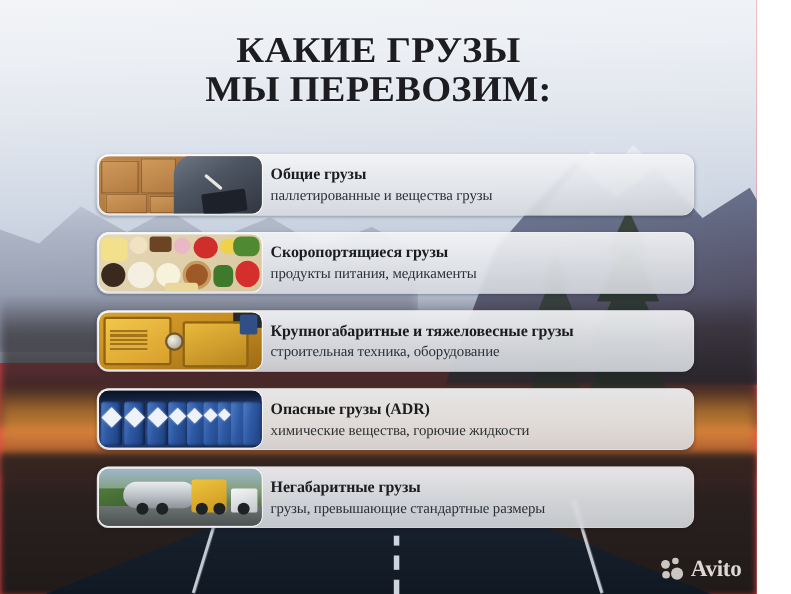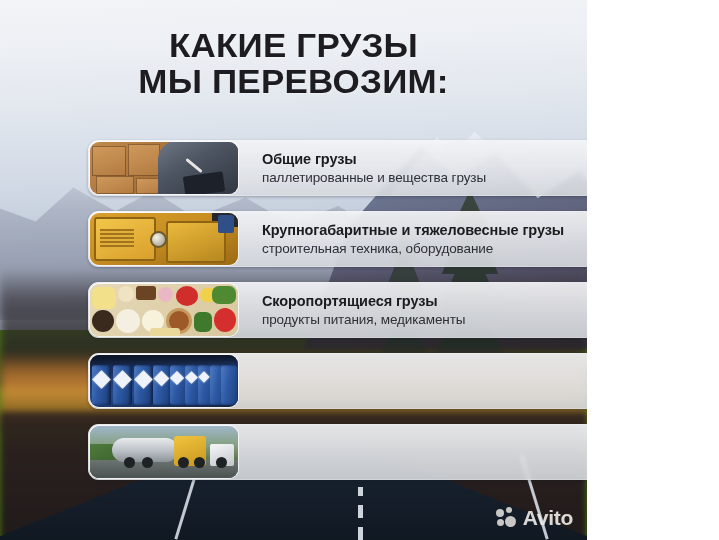--- a/index.html
+++ b/index.html
@@ -7,23 +7,24 @@
 
   html, body {
     width:719px; height:540px;
     overflow:hidden;
     font-family:"Liberation Sans", sans-serif;
   }
 
   
   #poster {
     position:relative;
-    width:587px; height:540px;
+    width:688px; height:540px;
     overflow:hidden;
-    background:#4d7c0f;
+    background:#ef4444;
+    font-family:Liberation Serif, serif;
   }
 
   
   .bg-sky {
     position:absolute; left:0; top:0; width:100%; height:330px;
     background:linear-gradient(178deg,#f2f4f7 0%,#eceff4 16%,#e2e7ee 32%,#d2dae6 52%,#bcc6d6 74%,#a9b4c6 100%);
   }
 
   
   .bg-ridge-left {
@@ -131,21 +132,21 @@
   .thumb {
     width:148px; height:52px; flex:0 0 148px;
     margin-left:2px;
     border-radius:9px;
     overflow:hidden;
     position:relative;
     box-shadow:0 0 0 1px rgba(255,255,255,.75);
   }
   .thumb .sc { position:absolute; inset:0; }
 
-  .card-text { padding-left:24px; min-width:0; }
+  .card-text { padding-left:8px; min-width:0; }
   .card-title {
     font-size:14.5px; font-weight:700; color:#1b1c20;
     line-height:17px; letter-spacing:-.1px; white-space:nowrap;
   }
   .card-sub {
     font-size:13.5px; font-weight:400; color:#2c3037;
     line-height:17px; letter-spacing:-.1px; white-space:nowrap;
     margin-top:1px;
   }
 
@@ -322,37 +323,20 @@
           <span class="bx b3"></span>
             <span class="bx b4"></span>
           <span class="man"></span>
             <span class="clip"></span>
             <span class="pen"></span>
         </div>
       </div>
       <div class="card-text">
         <div class="card-title">Общие грузы</div>
         <div class="card-sub">паллетированные и вещества грузы</div>
-      </div>
-    </div>
-
-    <div class="card">
-      <div class="thumb">
-        <div class="sc art-machine">
-          <span class="dark"></span>
-            <span class="body"></span>
-            <span class="blue"></span>
-          <span class="cab"></span>
-            <span class="grill"></span>
-            <span class="lamp"></span>
-        </div>
-      </div>
-      <div class="card-text">
-        <div class="card-title">Крупногабаритные и тяжеловесные грузы</div>
-        <div class="card-sub">строительная техника, оборудование</div>
       </div>
     </div>
 
     <div class="card">
       <div class="thumb">
         <div class="sc art-food">
           <i class="f1"></i>
             <i class="f2"></i>
             <i class="f3"></i>
             <i class="f4"></i>
@@ -364,20 +348,37 @@
             <i class="f10"></i>
           <i class="f11"></i>
             <i class="f12"></i>
             <i class="f13"></i>
             <i class="f14"></i>
         </div>
       </div>
       <div class="card-text">
         <div class="card-title">Скоропортящиеся грузы</div>
         <div class="card-sub">продукты питания, медикаменты</div>
+      </div>
+    </div>
+
+    <div class="card">
+      <div class="thumb">
+        <div class="sc art-machine">
+          <span class="dark"></span>
+            <span class="body"></span>
+            <span class="blue"></span>
+          <span class="cab"></span>
+            <span class="grill"></span>
+            <span class="lamp"></span>
+        </div>
+      </div>
+      <div class="card-text">
+        <div class="card-title">Крупногабаритные и тяжеловесные грузы</div>
+        <div class="card-sub">строительная техника, оборудование</div>
       </div>
     </div>
 
     <div class="card">
       <div class="thumb">
         <div class="sc art-adr">
           <span class="bar" style="left:2px"></span>
           <span class="bar" style="left:23px"></span>
           <span class="bar" style="left:44px"></span>
           <span class="bar" style="left:63px"></span>
@@ -389,37 +390,45 @@
           <span class="dia" style="left:5px"></span>
           <span class="dia" style="left:26px"></span>
           <span class="dia" style="left:47px"></span>
           <span class="dia" style="left:66px;width:11px;height:11px"></span>
           <span class="dia" style="left:82px;width:10px;height:10px"></span>
           <span class="dia" style="left:97px;width:9px;height:9px"></span>
           <span class="dia" style="left:110px;width:8px;height:8px"></span>
           <span class="top"></span>
         </div>
       </div>
+      <div class="card-text">
+        <div class="card-title">Опасные грузы (ADR)</div>
+        <div class="card-sub">химические вещества, горючие жидкости</div>
+      </div>
     </div>
 
     <div class="card">
       <div class="thumb">
         <div class="sc art-truck">
           <span class="verge"></span>
             <span class="road"></span>
           <span class="tank"></span>
             <span class="cab2"></span>
             <span class="cab3"></span>
           <span class="wh" style="left:34px"></span>
           <span class="wh" style="left:52px"></span>
           <span class="wh" style="left:88px"></span>
           <span class="wh" style="left:104px"></span>
           <span class="wh" style="left:126px"></span>
         </div>
       </div>
+      <div class="card-text">
+        <div class="card-title">Негабаритные грузы</div>
+        <div class="card-sub">грузы, превышающие стандартные размеры</div>
+      </div>
     </div>
 
   </div>
 
   <div class="avito">
     <span class="avito-mark">
       <span class="d-tl"></span>
         <span class="d-bl"></span>
       <span class="d-tr"></span>
         <span class="d-br"></span>

